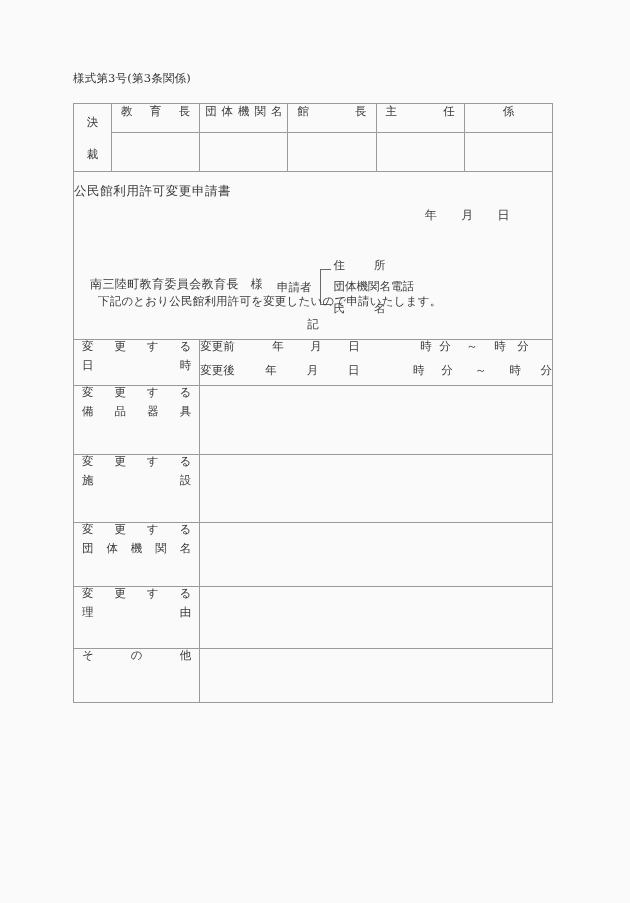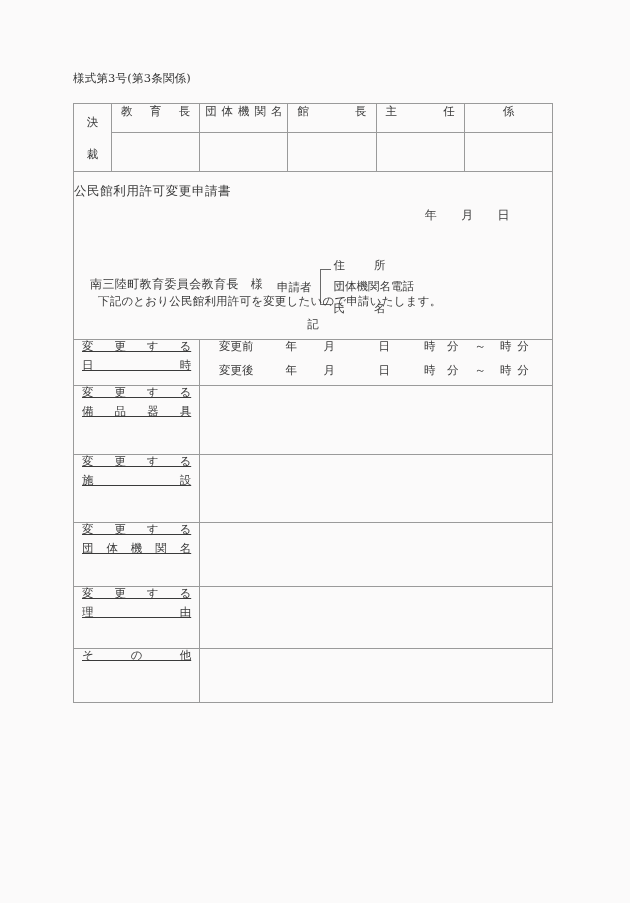--- a/index.html
+++ b/index.html
@@ -211,40 +211,38 @@
   .row-label .lines span {
     display: block;
     font-size: 11.5px;
     line-height: 1.05;
     white-space: nowrap;
   }
   .row-label .lines span.just {
     width: 100%;
     text-align: justify;
     text-align-last: justify;
-    text-decoration: underline;
   }
 
   .row-value { padding: 0; }
 
   .datetime-cell {
     padding: 9px 0 0 7px;
     height: 46px;
     box-sizing: border-box;
-    text-align: center;
   }
   .datetime-cell .dt-row {
     display: flex;
     align-items: center;
     font-size: 11.5px;
     line-height: 1.1;
     margin-bottom: 11px;
     white-space: nowrap;
   }
-  .datetime-cell .dt-row:last-child { margin-bottom: 0; }
+  .datetime-cell .dt-row:last-child { margin-bottom: 0; gap: 15px; }
   .dt-when { display: inline-block; width: 72px; }
   .dt-y { display: inline-block; width: 38px; }
   .dt-m { display: inline-block; width: 38px; }
   .dt-d { display: inline-block; width: 72px; }
   .dt-h { display: inline-block; width: 19px; }
   .dt-min { display: inline-block; width: 27px; }
   .dt-tilde { display: inline-block; width: 28px; }
   .dt-h2 { display: inline-block; width: 23px; }
 
   .h-purpose { height: 68px; }

